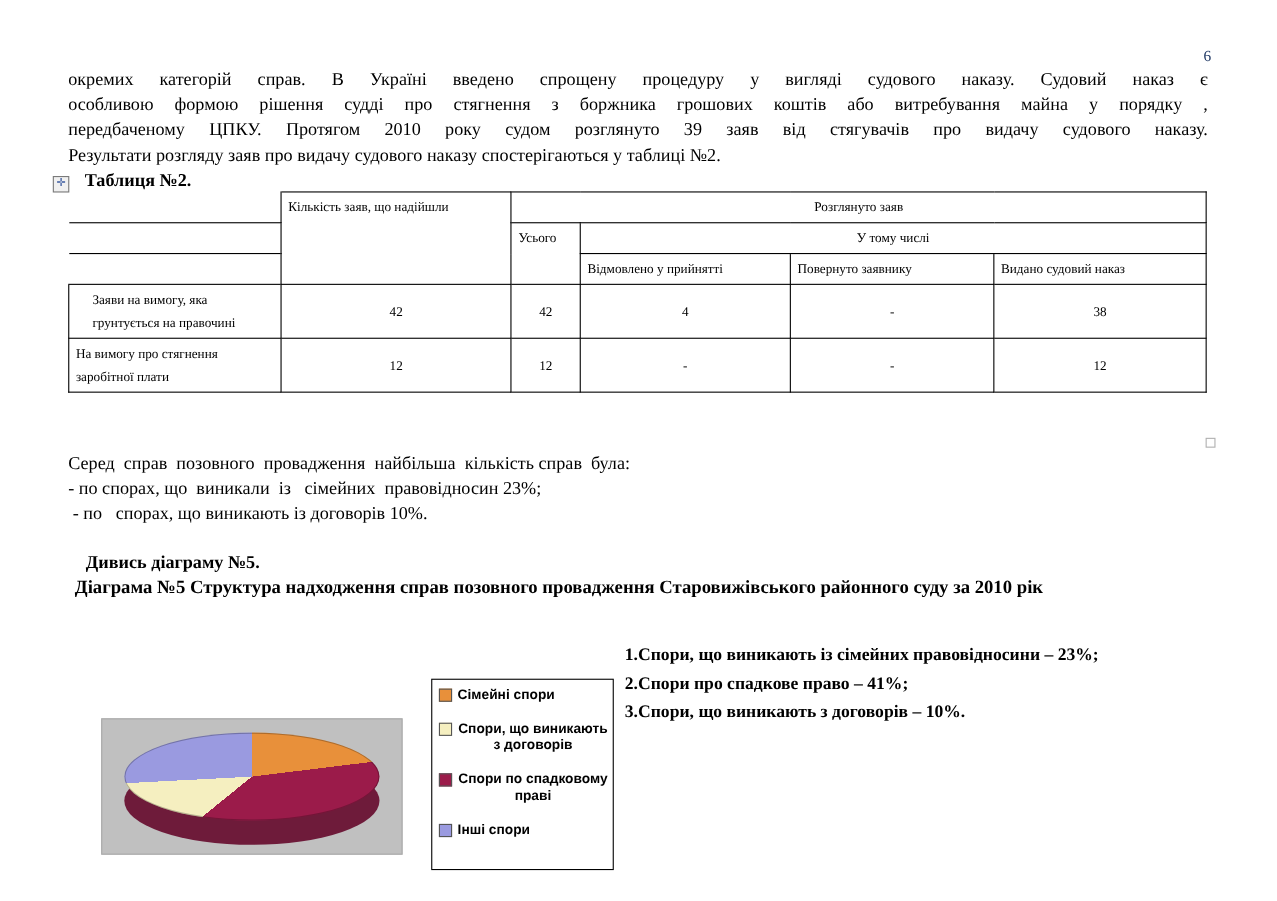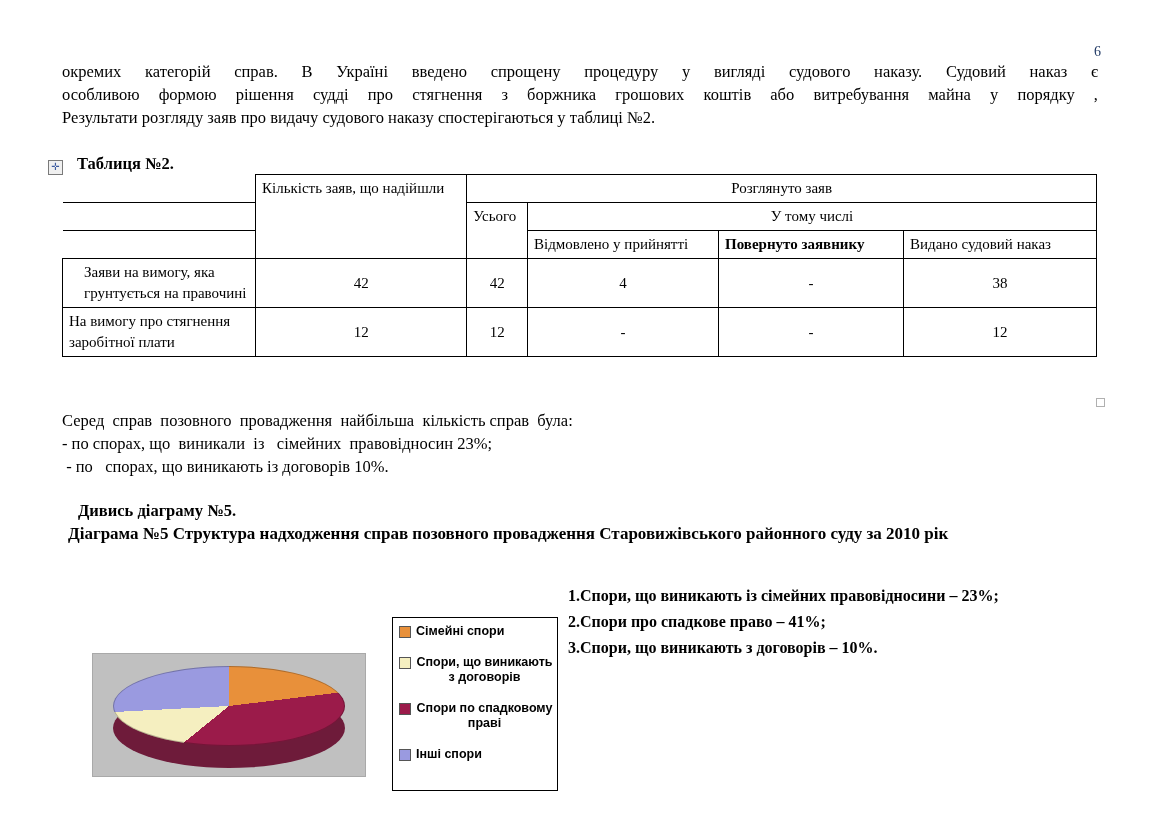--- a/index.html
+++ b/index.html
@@ -77,21 +77,21 @@
     height: 7px;
     border: 1px solid #b0b0b0;
     background: #ffffff;
   }
   table.data-table {
     position: absolute;
     left: 62px;
     top: 174px;
     width: 1035px;
     border-collapse: collapse;
-    font-size: 15px;
+    font-size: 12px;
     font-family: "Liberation Serif", serif;
   }
   table.data-table td {
     border: 1px solid #000000;
     padding: 3px 6px;
     vertical-align: top;
     line-height: 21px;
   }
   table.data-table td.center {
     text-align: center;
@@ -230,20 +230,21 @@
 </head>
 <body>
 
 <div class="page">
 
   <div class="page-number">6</div>
 
   <div class="body-text">
     <p>окремих   категорій справ. В Україні введено спрощену   процедуру   у   вигляді   судового   наказу. Судовий   наказ є</p>
     <p>особливою   формою   рішення   судді   про стягнення з боржника грошових   коштів або   витребування   майна   у порядку  ,</p>
+    <p>передбаченому ЦПКУ. Протягом   2010  року  судом  розглянуто 39 заяв від стягувачів про видачу судового наказу.</p>
     <p class="last-line">Результати  розгляду   заяв  про   видачу  судового  наказу спостерігаються  у таблиці №2.</p>
   </div>
 
   <div class="table-anchor">✛</div>
   <div class="table-caption">Таблиця №2.</div>
 
   <table class="data-table">
     <tbody>
       <tr>
         <td class="blank" rowspan="1"></td>
@@ -251,21 +252,21 @@
         <td colspan="4" class="center">Розглянуто заяв</td>
       </tr>
       <tr>
         <td class="blank"></td>
         <td rowspan="2">Усього</td>
         <td colspan="3" class="center">У   тому числі</td>
       </tr>
       <tr>
         <td class="blank"></td>
         <td style="width:178px;">Відмовлено у прийнятті</td>
-        <td style="width:172px;font-weight:bold;">Повернуто заявнику</td>
+        <td style="width:172px;">Повернуто заявнику</td>
         <td style="width:180px;">Видано судовий наказ</td>
       </tr>
       <tr>
         <td class="row-label" style="width:165px;padding-left:21px;">Заяви на вимогу, яка грунтується на правочині</td>
         <td class="center">42</td>
         <td class="center">42</td>
         <td class="center">4</td>
         <td class="center">-</td>
         <td class="center">38</td>
       </tr>

